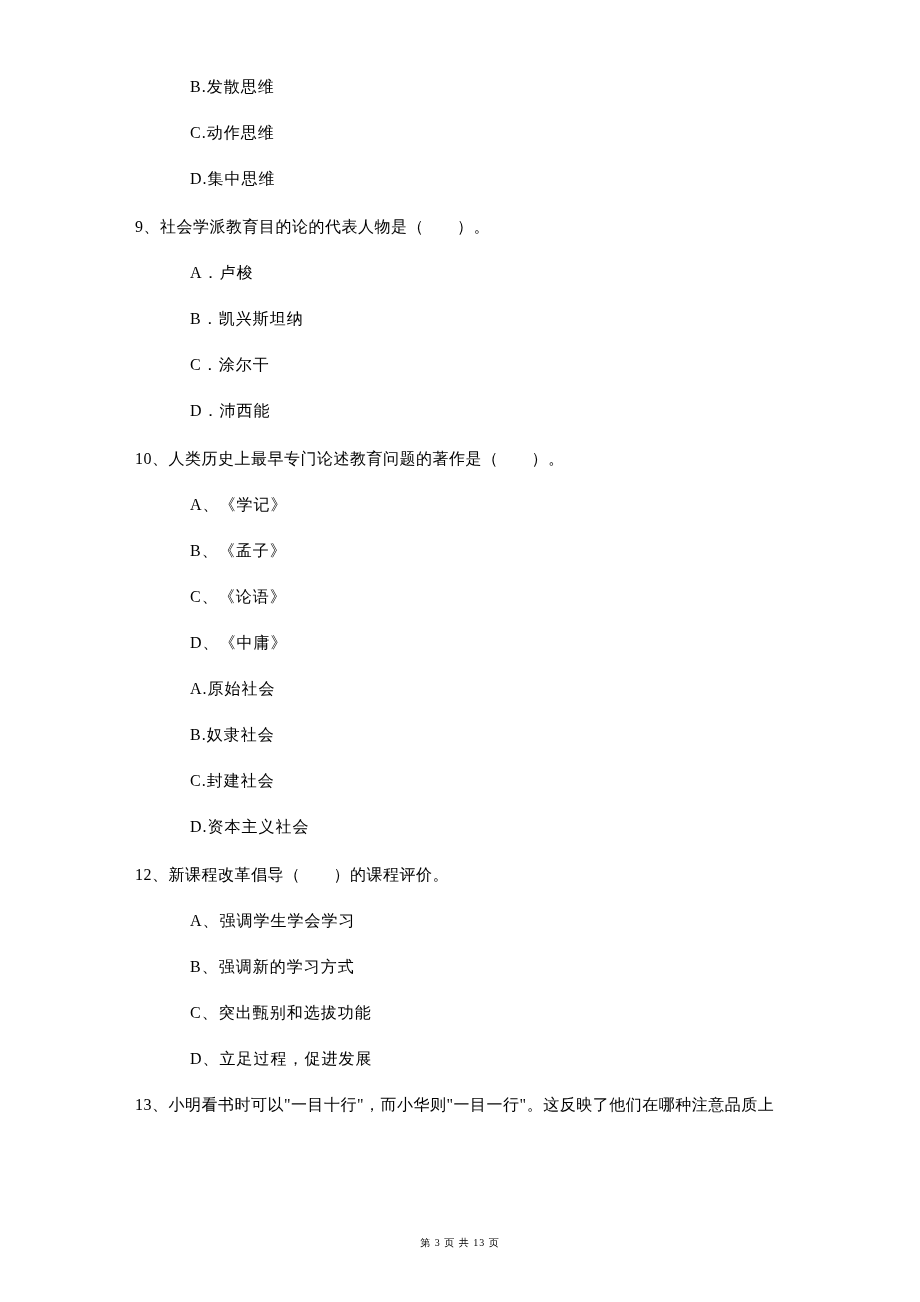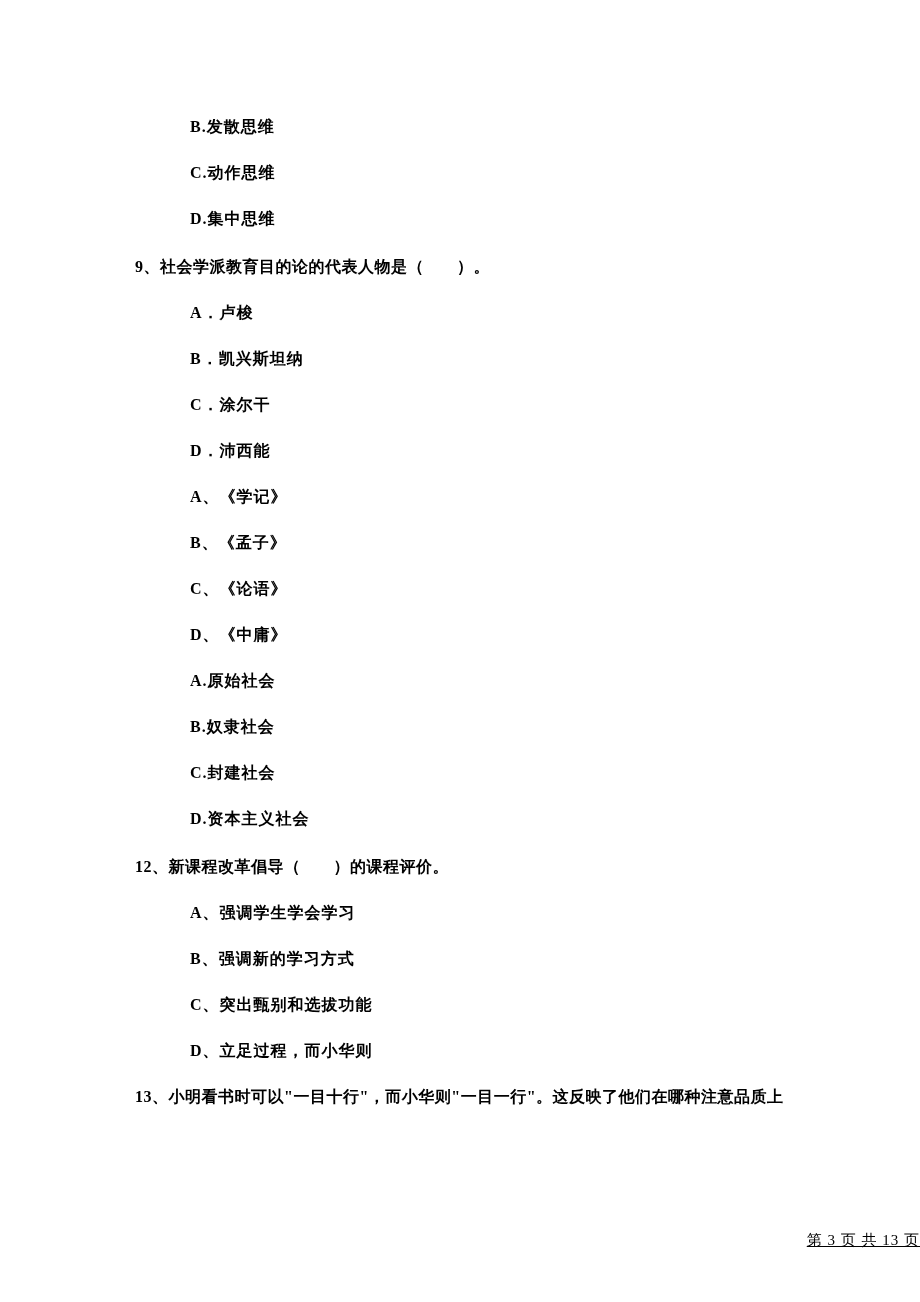--- a/index.html
+++ b/index.html
@@ -10,23 +10,22 @@
     body {
       width: 920px;
       height: 1302px;
       background: #ffffff;
       font-family: "SimSun", "宋体", serif;
       font-size: 16px;
       color: #000000;
       position: relative;
     }
     .page-content {
-      padding: 115px 135px 0 135px;
+      padding: 75px 135px 0 135px;
       line-height: 1.5;
-      font-weight: bold;
     }
     .option {
       padding-left: 55px;
       margin-bottom: 22px;
       letter-spacing: 1px;
     }
     .question {
       margin-bottom: 22px;
       margin-top: 24px;
       letter-spacing: 0.5px;
@@ -35,54 +34,54 @@
       margin-bottom: 2px;
       margin-top: 6px;
       letter-spacing: 0.5px;
       text-align: justify;
     }
     .footer {
       position: absolute;
       bottom: 52px;
       left: 0;
       width: 100%;
-      text-align: right;
-      font-size: 15px;
+      text-align: center;
+      font-size: 10px;
       letter-spacing: 1px;
-      text-decoration: underline;
     }
   </style>
 </head>
 <body>
 
 <div class="page-content">
 
   <div class="option">B.发散思维</div>
   <div class="option">C.动作思维</div>
   <div class="option">D.集中思维</div>
 
   <div class="question">9、社会学派教育目的论的代表人物是（　　）。</div>
   <div class="option">A．卢梭</div>
   <div class="option">B．凯兴斯坦纳</div>
   <div class="option">C．涂尔干</div>
   <div class="option">D．沛西能</div>
 
+  <div class="question">10、人类历史上最早专门论述教育问题的著作是（　　）。</div>
   <div class="option">A、《学记》</div>
   <div class="option">B、《孟子》</div>
   <div class="option">C、《论语》</div>
   <div class="option">D、《中庸》</div>
 
   <div class="option">A.原始社会</div>
   <div class="option">B.奴隶社会</div>
   <div class="option">C.封建社会</div>
   <div class="option">D.资本主义社会</div>
 
   <div class="question">12、新课程改革倡导（　　）的课程评价。</div>
   <div class="option">A、强调学生学会学习</div>
   <div class="option">B、强调新的学习方式</div>
   <div class="option">C、突出甄别和选拔功能</div>
-  <div class="option">D、立足过程，而小华则</div>
+  <div class="option">D、立足过程，促进发展</div>
 
   <div class="question-multiline">13、小明看书时可以"一目十行"，而小华则"一目一行"。这反映了他们在哪种注意品质上</div>
 
 </div>
 
 <div class="footer">第 3 页 共 13 页</div>
 
 </body></html>

